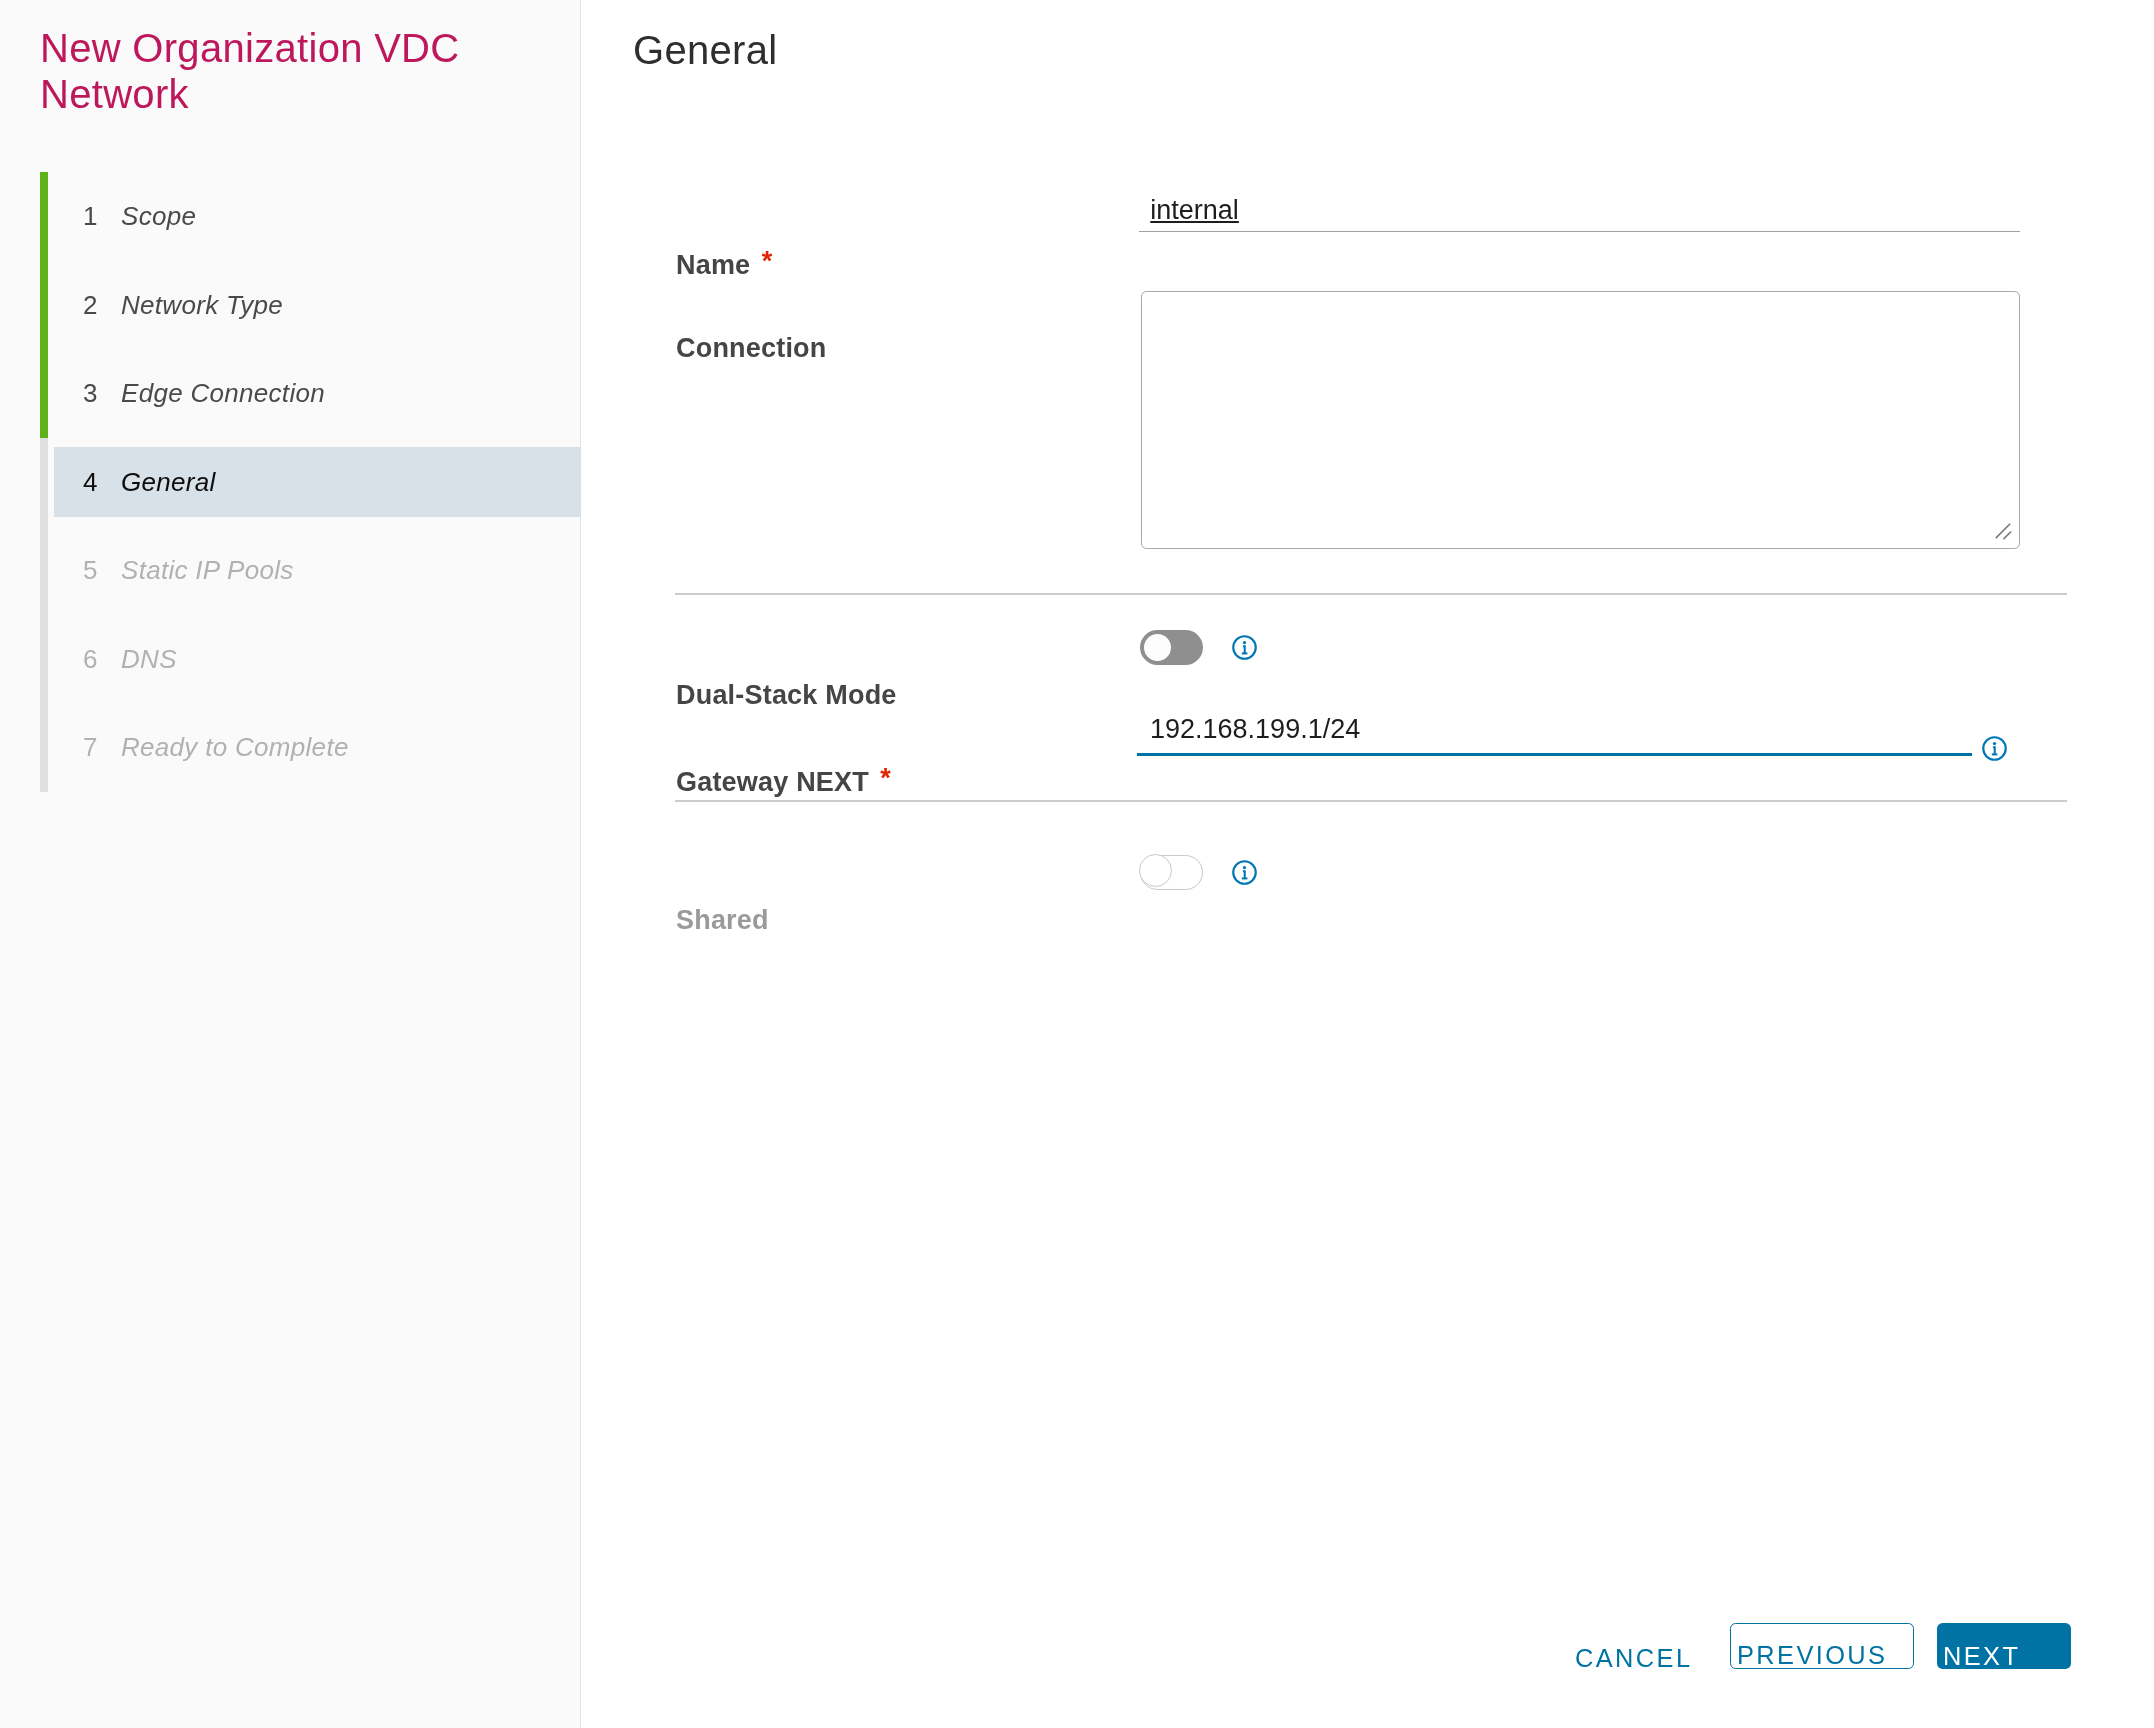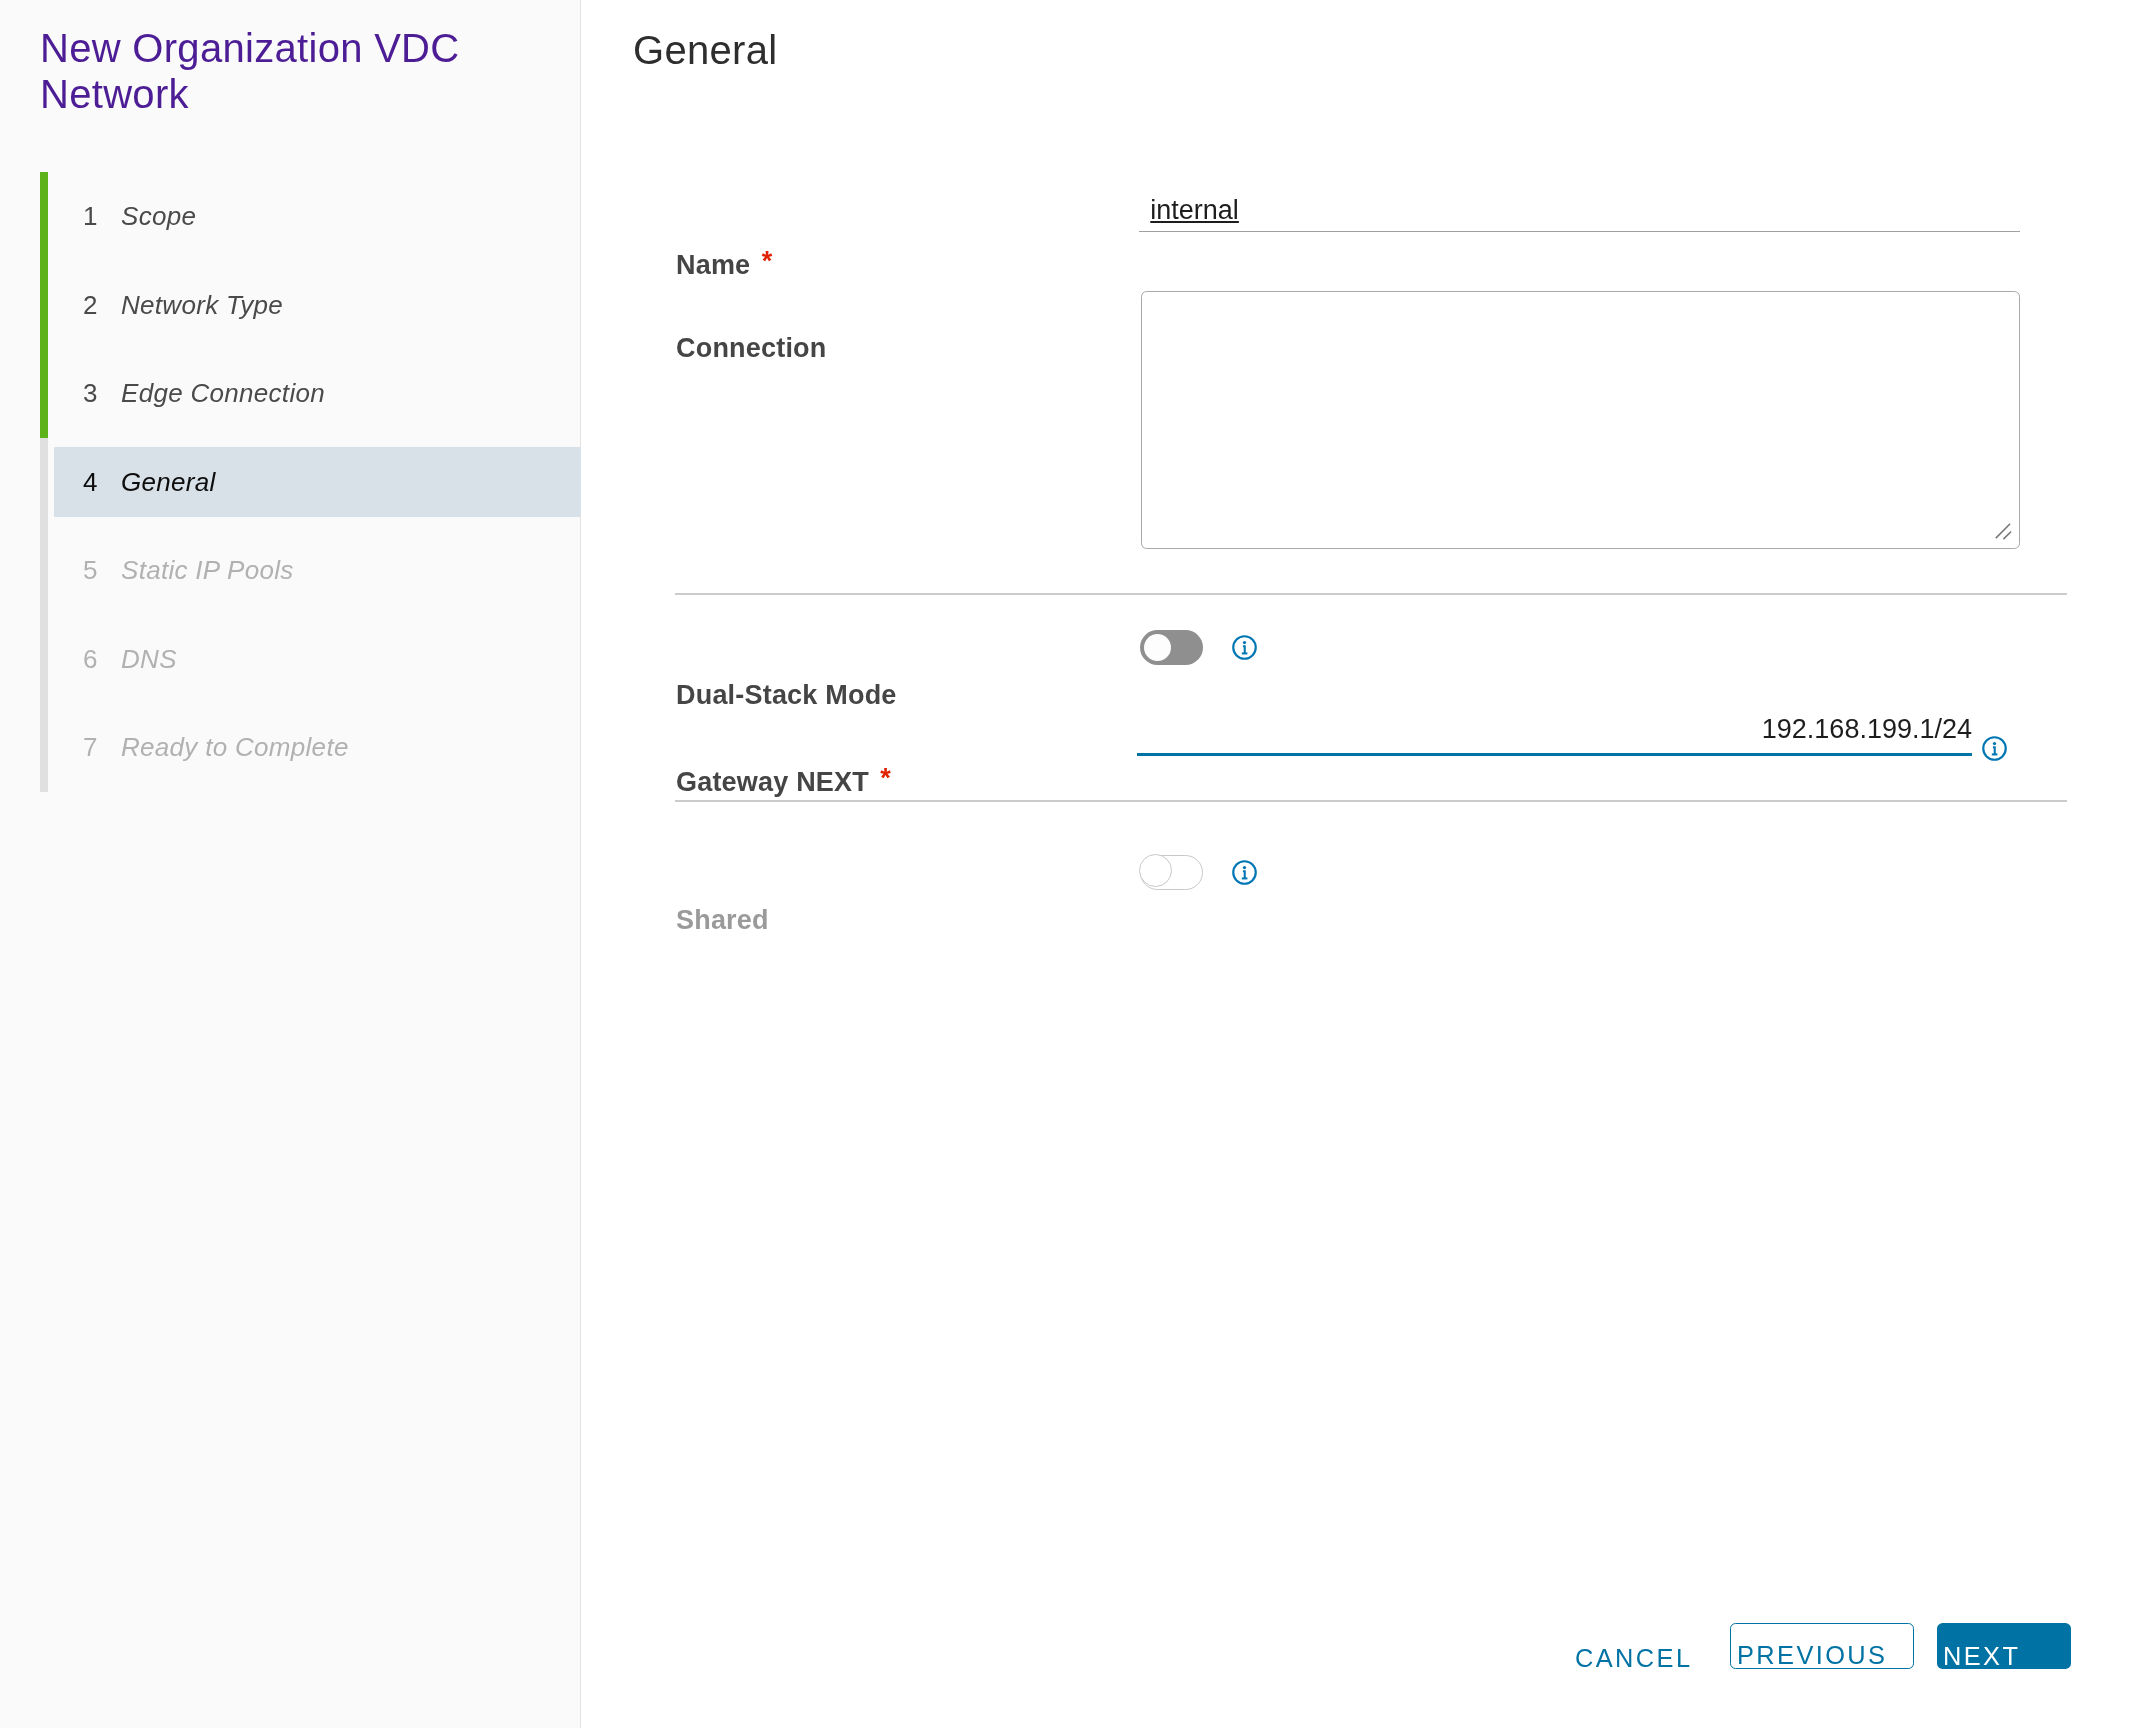--- a/index.html
+++ b/index.html
@@ -2,40 +2,40 @@
 <html style="font-size:15px"><head>
 <meta charset="utf-8">
 <style>
   html,body{margin:0;padding:0;background:#fff;}
   #screen{
     position:relative;width:2154px;height:1729px;background:#ffffff;overflow:hidden;
     font-family:"Liberation Sans","DejaVu Sans",sans-serif;
   }
   
   .sidebar{position:absolute;left:0;top:0;width:581px;height:1729px;background:#fafafa;border-right:0.9px solid #e3e3e3;box-sizing:border-box;}
-  .wizard-title{position:absolute;left:40px;top:24.5px;width:471px;font-size:40px;line-height:1.17;font-weight:400;color:#4c1d95;letter-spacing:0.3px;}
+  .wizard-title{position:absolute;left:40px;top:24.5px;width:471px;font-size:40px;line-height:1.17;font-weight:400;color:#be185d;letter-spacing:0.3px;}
   .rail{position:absolute;left:40px;width:7.5px;}
   .rail.green{top:172px;height:266px;background:#5eb219;}
   .rail.gray{top:438px;height:354px;background:#e0e0e0;}
   .step{position:absolute;left:0;width:581px;height:89px;font-size:26px;color:#4a4a4a;}
   .step .num{position:absolute;left:83px;top:0;line-height:89px;}
   .step .lbl{position:absolute;left:121px;top:0;line-height:89px;letter-spacing:0.3px;font-style:italic;}
   .step.active{color:#0d0d0d;font-weight:500;}
   .step.active .hl{position:absolute;left:54px;right:0;top:9.4px;bottom:10.4px;background:#d8e0e8;}
   .step.disabled{color:#b1b1b1;}
   .step .num,.step .lbl{z-index:1;}
   
   .page-heading{position:absolute;left:633px;top:28px;font-size:40px;font-weight:300;color:#2e2e2e;letter-spacing:0.3px;}
   .form-label{position:absolute;left:676px;font-size:27px;font-weight:600;color:#454545;line-height:35px;letter-spacing:0.2px;margin-top:48px;}
   .form-label .req{color:#e12200;margin-left:11.3px;position:relative;top:-3.8px;font-weight:600;}
   .form-label.dim{color:#9a9a9a;}
   .line-input{position:absolute;background:transparent;border:none;outline:none;
     font-family:"Liberation Sans","DejaVu Sans",sans-serif;font-size:27px;color:#1d1d1d;}
   #name-input{left:1139px;top:194px;width:881px;height:38px;padding:0 0 3.8px 11.3px;border-bottom:1.9px solid #a0a0a0;box-sizing:border-box;text-decoration:underline;}
-  #gateway-input{left:1137px;top:713px;width:835px;height:43px;padding:0 0 7.5px 13px;border-bottom:3.8px solid #0072a3;box-sizing:border-box;text-align:right;}
+  #gateway-input{left:1137px;top:713px;width:835px;height:43px;padding:0 0 7.5px 13px;border-bottom:3.8px solid #0072a3;box-sizing:border-box;}
   #description-textarea{position:absolute;left:1141px;top:291px;width:879px;height:258px;box-sizing:border-box;
     border:1.9px solid #a8a8a8;border-radius:5.6px;background:#fff;resize:none;outline:none;
     font-family:"Liberation Sans","DejaVu Sans",sans-serif;font-size:27px;color:#1d1d1d;padding:13px;}
   .resize-handle{position:absolute;left:1992px;top:520px;}
   .divider{position:absolute;left:675px;width:1392px;height:1.9px;background:#cccccc;}
   .divider.d1{top:593px;}
   .divider.d2{top:800px;}
   
   .toggle{position:absolute;width:63px;height:35px;border-radius:18px;box-sizing:border-box;cursor:pointer;}
   .toggle.off{background:#8f8f8f;}

